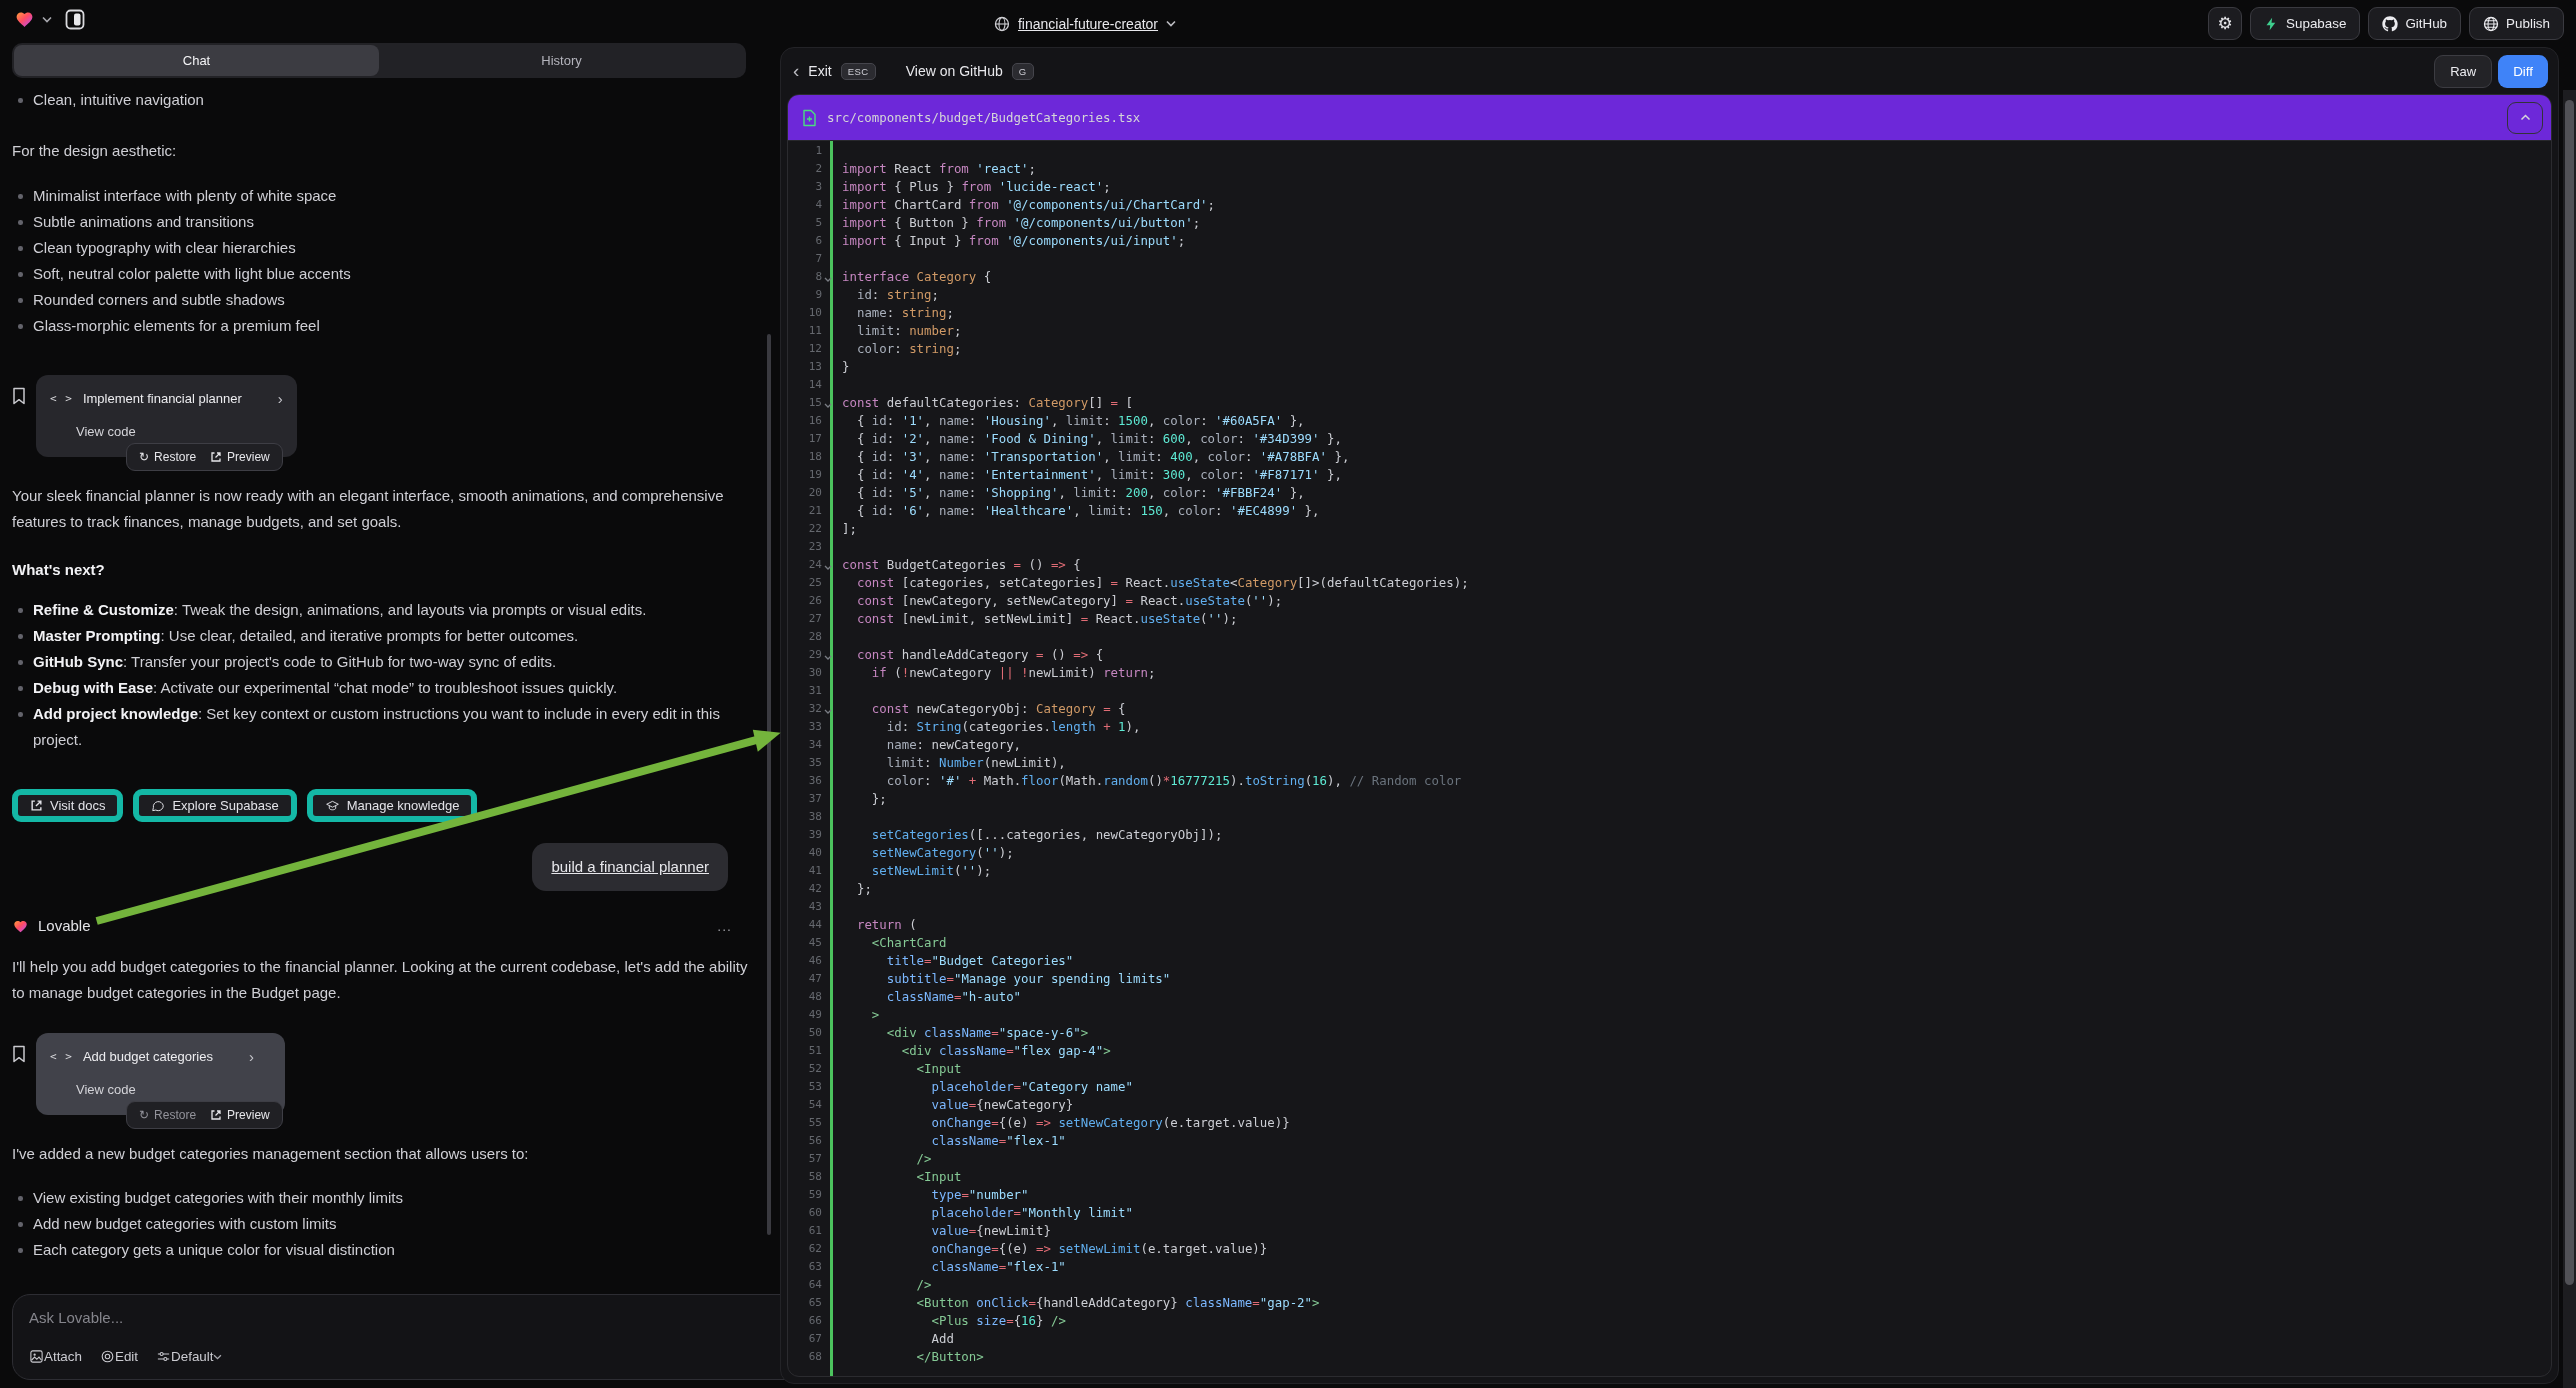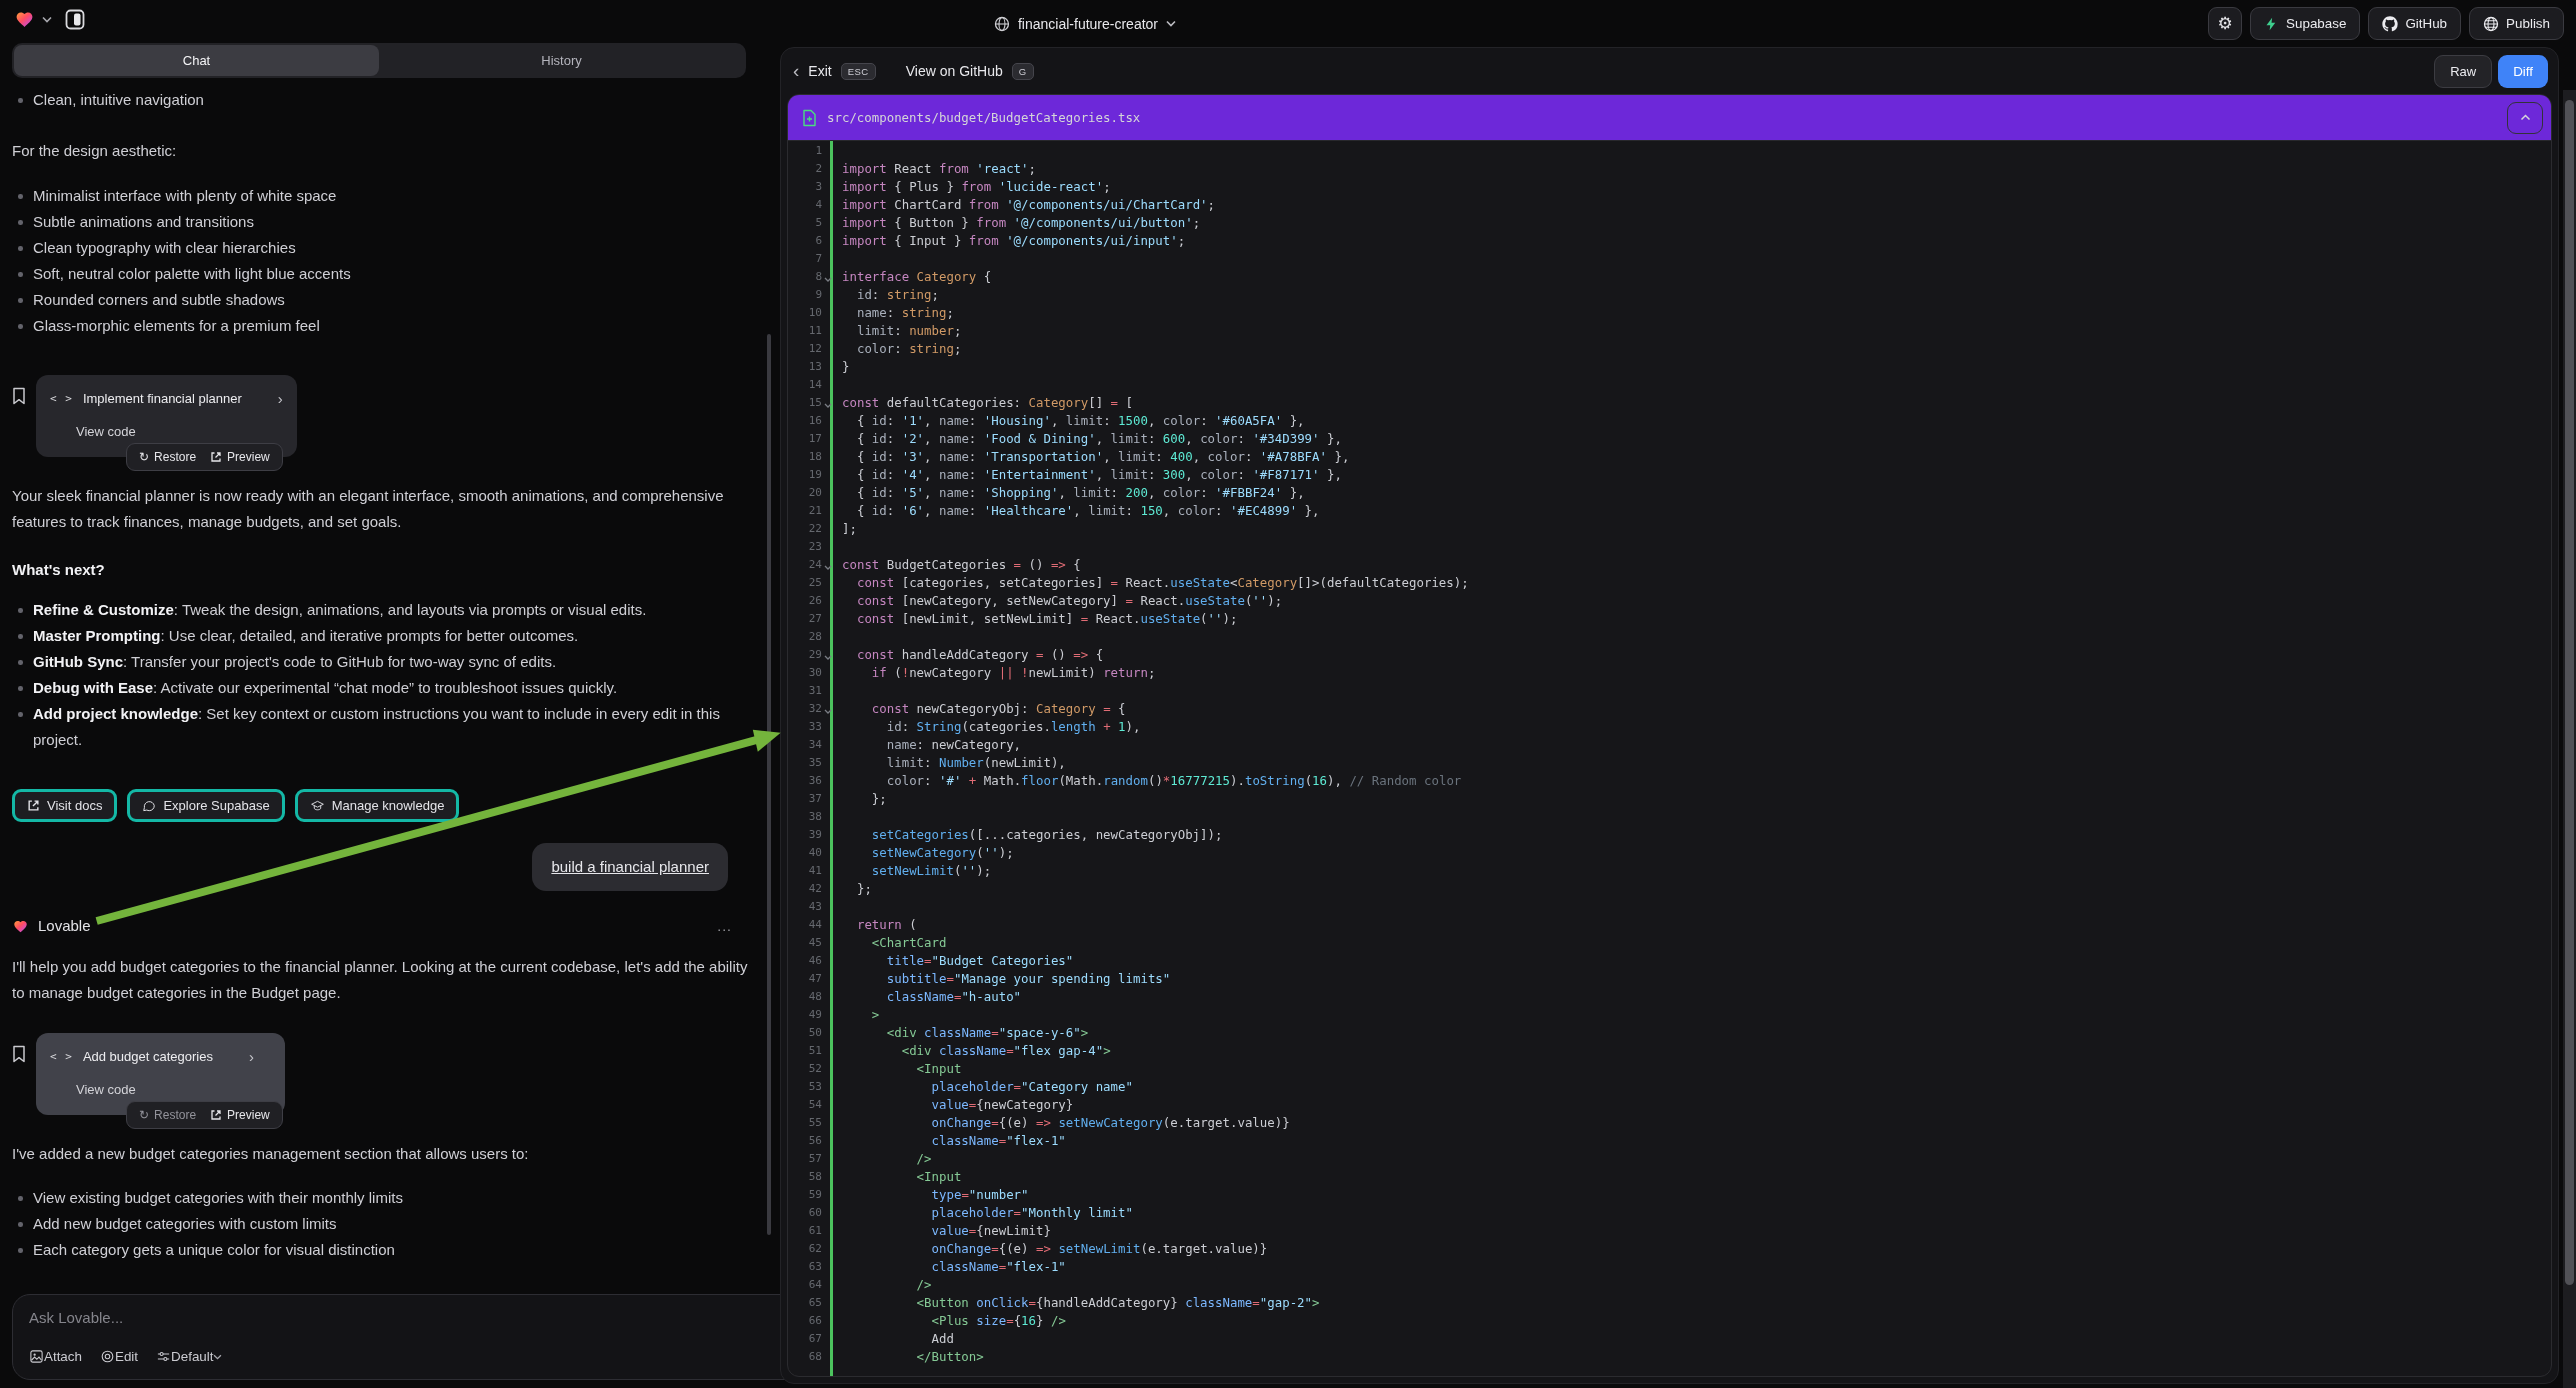--- a/index.html
+++ b/index.html
@@ -4,21 +4,21 @@
 <style>
   * { margin:0; padding:0; box-sizing:border-box; }
   html,body { background:#0a0a0b; }
   .app { position:relative; width:2576px; height:1388px; background:#0a0a0b; overflow:hidden;
          font-family:"Liberation Sans", sans-serif; color:#d9d9de; }
 
   
   .topbar { position:absolute; left:0; top:0; right:0; height:47px; }
   .tb-left { position:absolute; left:14px; top:9px; display:flex; align-items:center; gap:7px; }
   .tb-center { position:absolute; left:1085px; top:0; height:47px; transform:translateX(-50%);
-               display:flex; align-items:center; gap:8px; color:#e8e8ec; font-size:14px; }
+               display:flex; align-items:center; gap:8px; color:#e8e8ec; font-size:14px;text-decoration:underline; }
   .tb-right { position:absolute; right:12px; top:7px; display:flex; align-items:center; gap:8px; }
   .iconbtn { width:34px; height:33px; border:1px solid #3a3a40; background:#1c1c20; border-radius:9px;
              display:flex; align-items:center; justify-content:center; color:#e2e2e6; font-size:17px; cursor:pointer; }
   .pillbtn { height:33px; border:1px solid #3a3a40; background:#1c1c20; border-radius:9px; padding:0 13px;
              display:flex; align-items:center; gap:7px; color:#ececf0; font-size:13.4px; cursor:pointer; }
 
   
   .chat { position:absolute; left:12px; top:0; width:760px; bottom:0; }
   .tabs { position:absolute; left:0; top:43px; width:734px; height:35px; background:#222226; border-radius:10px;
           display:flex; padding:2px; }
@@ -41,21 +41,21 @@
   .vcard-title-row { display:flex; align-items:center; gap:10px; font-size:13px; color:#ededf0; }
   .code-glyph { font-family:"DejaVu Sans Mono", monospace; font-size:11px; color:#d8d8dc; letter-spacing:1px; }
   .vcard-chevron { margin-left:26px; color:#c6c6cc; font-size:15px; }
   .view-code { margin-left:26px; margin-top:7px; font-size:13px; color:#d4d4d9; cursor:pointer; }
   .rp-pill { position:absolute; left:90px; bottom:-14px; height:28px; display:flex; align-items:center; gap:14px;
              background:#202024; border:1px solid #3e3e45; border-radius:9px; padding:0 12px; font-size:12px; color:#e6e6ea; }
   .rp-item { display:flex; align-items:center; gap:5px; cursor:pointer; }
   .rp-item.dim { color:#93939b; }
 
   .actions { display:flex; gap:10px; }
-  .action-btn { height:33px; border:3px solid #14b8a6; background:#1d1d21; border-radius:9px; padding:0 12px;
+  .action-btn { height:33px; border:6px solid #14b8a6; background:#1d1d21; border-radius:9px; padding:0 12px;
                 display:flex; align-items:center; gap:7px; font-size:13px; color:#e3e3e8; cursor:pointer; }
 
   .bubble-row { text-align:right; padding-right:26px; }
   .bubble { display:inline-block; background:#2c2c31; border-radius:14px; padding:11px 19px; font-size:15px; color:#e7e7eb; text-align:left;text-decoration:underline; }
 
   .lovable-row { display:flex; align-items:center; gap:9px; position:relative; color:#e2e2e6; font-size:15px; }
   .more-dots { position:absolute; right:22px; top:0; color:#9a9aa0; font-size:14px; letter-spacing:1px; cursor:pointer; }
 
   
   .composer { position:absolute; left:0; bottom:8px; width:867px; height:86px; background:#131316;

